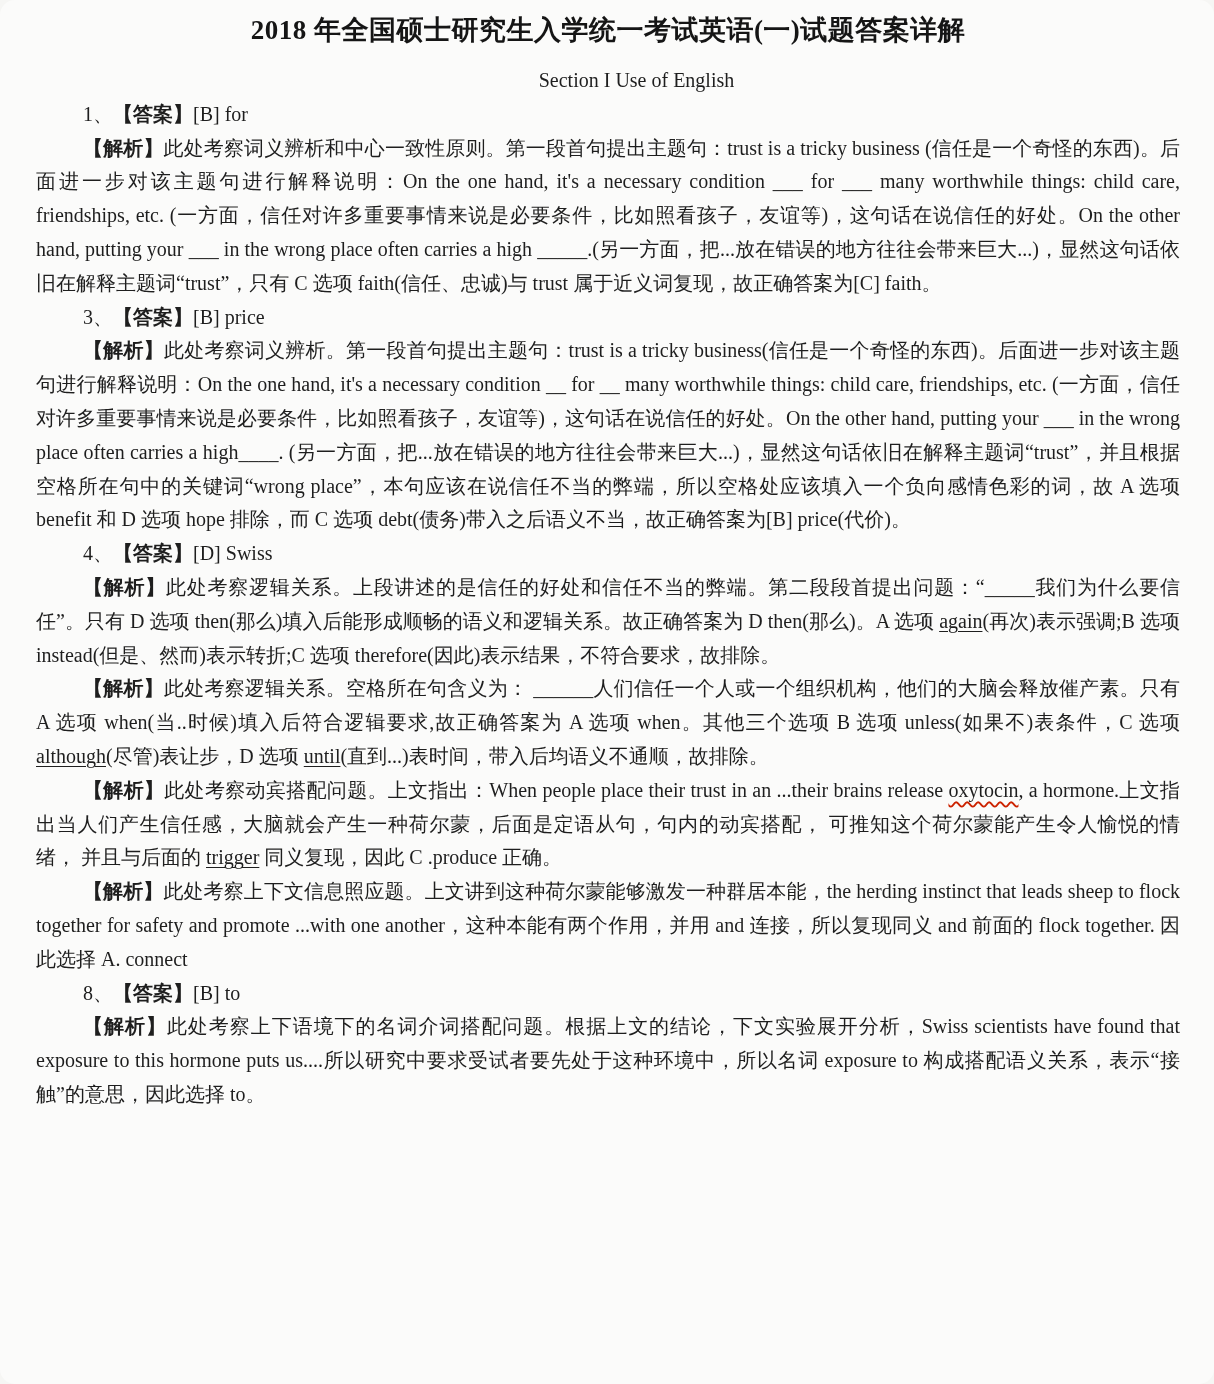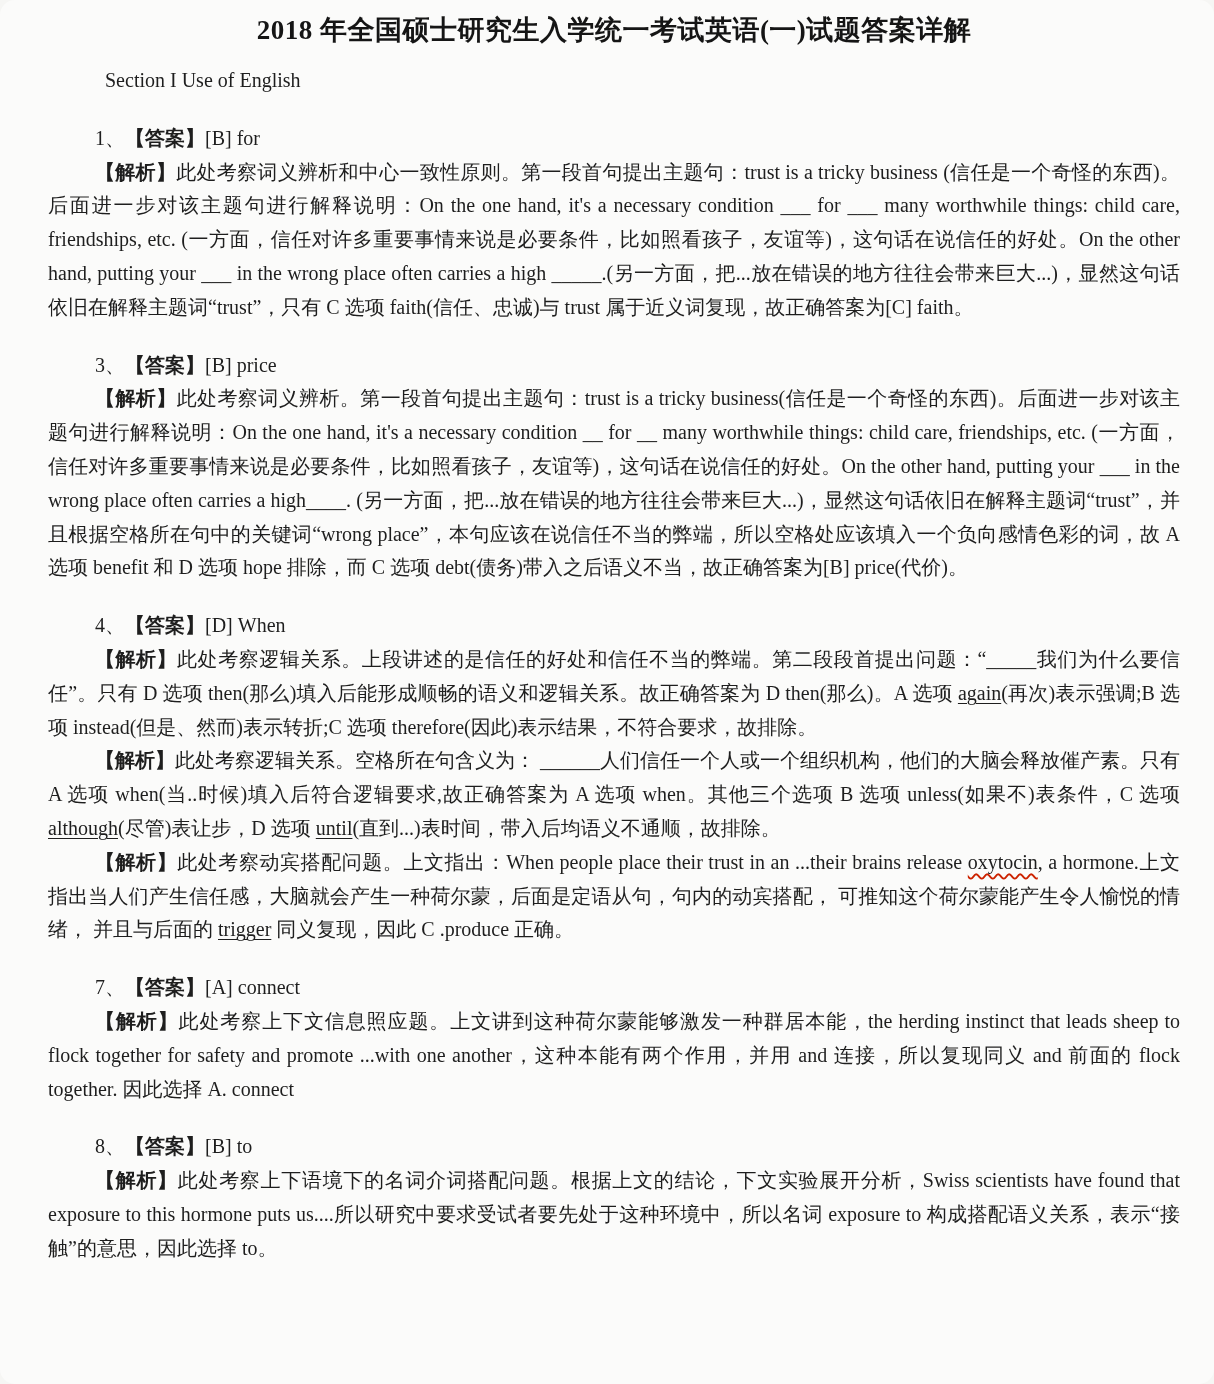--- a/index.html
+++ b/index.html
@@ -8,21 +8,21 @@
     background: #f6f6f4;
   }
   .page {
     position: relative;
     width: 1214px;
     min-height: 1384px;
     box-sizing: border-box;
     background: #fbfbfa;
     color: #1c1c1c;
     font-family: "Liberation Serif", "DejaVu Serif", serif;
-    padding: 10px 34px 8px 48px;
+    padding: 10px 34px 8px 36px;
     overflow: hidden;
     border-radius: 15px;
   }
   h1.doc-title {
     font-size: 27px;
     line-height: 40px;
     font-weight: 700;
     text-align: center;
     margin: 0 0 14px 0;
     letter-spacing: 0.5px;
@@ -30,26 +30,25 @@
   }
   p.line {
     margin: 0;
     font-size: 20px;
     line-height: 33.8px;
     text-align: justify;
     color: #1e1e1e;
   }
   p.section-heading {
     padding-left: 57px;
-    text-align: left;
+    text-align: center;
   }
   p.answer-line {
     padding-left: 47px;
     text-align: left;
-    margin-top: 24px;
   }
   p.expl {
     text-indent: 47px;
   }
   .seg-b {
     font-weight: 700;
   }
   .ans-label {
     font-weight: 700;
   }
@@ -81,34 +80,33 @@
   <div>
     <p class="line expl"><span class="seg-b">【解析】</span><span>此处考察词义辨析和中心一致性原则。第一段首句提出主题句：trust is a tricky business (信任是一个奇怪的东西)。后面进一步对该主题句进行解释说明：On the one hand, it's a necessary condition ___ for ___ many worthwhile things: child care, friendships, etc. (一方面，信任对许多重要事情来说是必要条件，比如照看孩子，友谊等)，这句话在说信任的好处。On the other hand, putting your ___ in the wrong place often carries a high _____.(另一方面，把...放在错误的地方往往会带来巨大...)，显然这句话依旧在解释主题词“trust”，只有 C 选项 faith(信任、忠诚)与 trust 属于近义词复现，故正确答案为[C] faith。</span></p>
   </div>
 
   <div>
     <p class="line answer-line"><span>3、</span><span class="ans-label">【答案】</span><span>[B] price</span></p>
     <p class="line expl"><span class="seg-b">【解析】</span><span>此处考察词义辨析。第一段首句提出主题句：trust is a tricky business(信任是一个奇怪的东西)。后面进一步对该主题句进行解释说明：On the one hand, it's a necessary condition __ for __ many worthwhile things: child care, friendships, etc. (一方面，信任对许多重要事情来说是必要条件，比如照看孩子，友谊等)，这句话在说信任的好处。On the other hand, putting your ___ in the wrong place often carries a high____. (另一方面，把...放在错误的地方往往会带来巨大...)，显然这句话依旧在解释主题词“trust”，并且根据空格所在句中的关键词“wrong place”，本句应该在说信任不当的弊端，所以空格处应该填入一个负向感情色彩的词，故 A 选项 benefit 和 D 选项 hope 排除，而 C 选项 debt(债务)带入之后语义不当，故正确答案为[B] price(代价)。</span></p>
   </div>
 
   <div>
-    <p class="line answer-line"><span>4、</span><span class="ans-label">【答案】</span><span>[D] When</span></p>
+    <p class="line answer-line"><span>4、</span><span class="ans-label">【答案】</span><span>[D] Swiss</span></p>
     <p class="line expl"><span class="seg-b">【解析】</span><span>此处考察逻辑关系。上段讲述的是信任的好处和信任不当的弊端。第二段段首提出问题：“_____我们为什么要信任”。只有 D 选项 then(那么)填入后能形成顺畅的语义和逻辑关系。故正确答案为 D then(那么)。A 选项 </span><span class="u-solid">again</span><span>(再次)表示强调;B 选项 instead(但是、然而)表示转折;C 选项 therefore(因此)表示结果，不符合要求，故排除。</span></p>
   </div>
 
   <div>
     <p class="line expl"><span class="seg-b">【解析】</span><span>此处考察逻辑关系。空格所在句含义为： ______人们信任一个人或一个组织机构，他们的大脑会释放催产素。只有 A 选项 when(当..时候)填入后符合逻辑要求,故正确答案为 A 选项 when。其他三个选项 B 选项 unless(如果不)表条件，C 选项 </span><span class="u-solid">although</span><span>(尽管)表让步，D 选项 </span><span class="u-solid">until</span><span>(直到...)表时间，带入后均语义不通顺，故排除。</span></p>
   </div>
 
   <div>
     <p class="line expl"><span class="seg-b">【解析】</span><span>此处考察动宾搭配问题。上文指出：When people place their trust in an ...their brains release </span><span class="u-wavy">oxytocin</span><span>, a hormone.上文指出当人们产生信任感，大脑就会产生一种荷尔蒙，后面是定语从句，句内的动宾搭配， 可推知这个荷尔蒙能产生令人愉悦的情绪， 并且与后面的 </span><span class="u-solid">trigger</span><span> 同义复现，因此 C .produce 正确。</span></p>
   </div>
 
   <div>
-    <p class="line answer-line"><span>7、</span><span class="ans-label">【答案】</span><span>[A] connect</span></p>
     <p class="line expl"><span class="seg-b">【解析】</span><span>此处考察上下文信息照应题。上文讲到这种荷尔蒙能够激发一种群居本能，the herding instinct that leads sheep to flock together for safety and promote ...with one another，这种本能有两个作用，并用 and 连接，所以复现同义 and 前面的 flock together. 因此选择 A. connect</span></p>
   </div>
 
   <div>
     <p class="line answer-line"><span>8、</span><span class="ans-label">【答案】</span><span>[B] to</span></p>
     <p class="line expl"><span class="seg-b">【解析】</span><span>此处考察上下语境下的名词介词搭配问题。根据上文的结论，下文实验展开分析，Swiss scientists have found that exposure to this hormone puts us....所以研究中要求受试者要先处于这种环境中，所以名词 exposure to 构成搭配语义关系，表示“接触”的意思，因此选择 to。</span></p>
   </div>
 
 </div>
 

